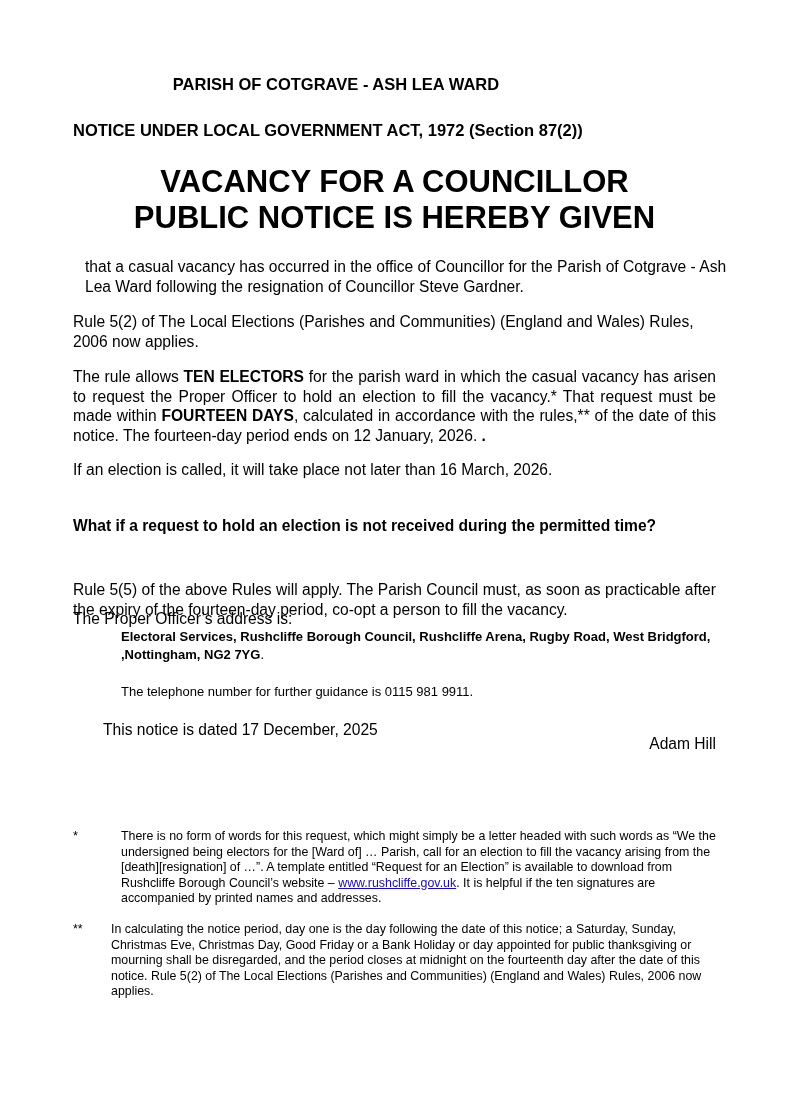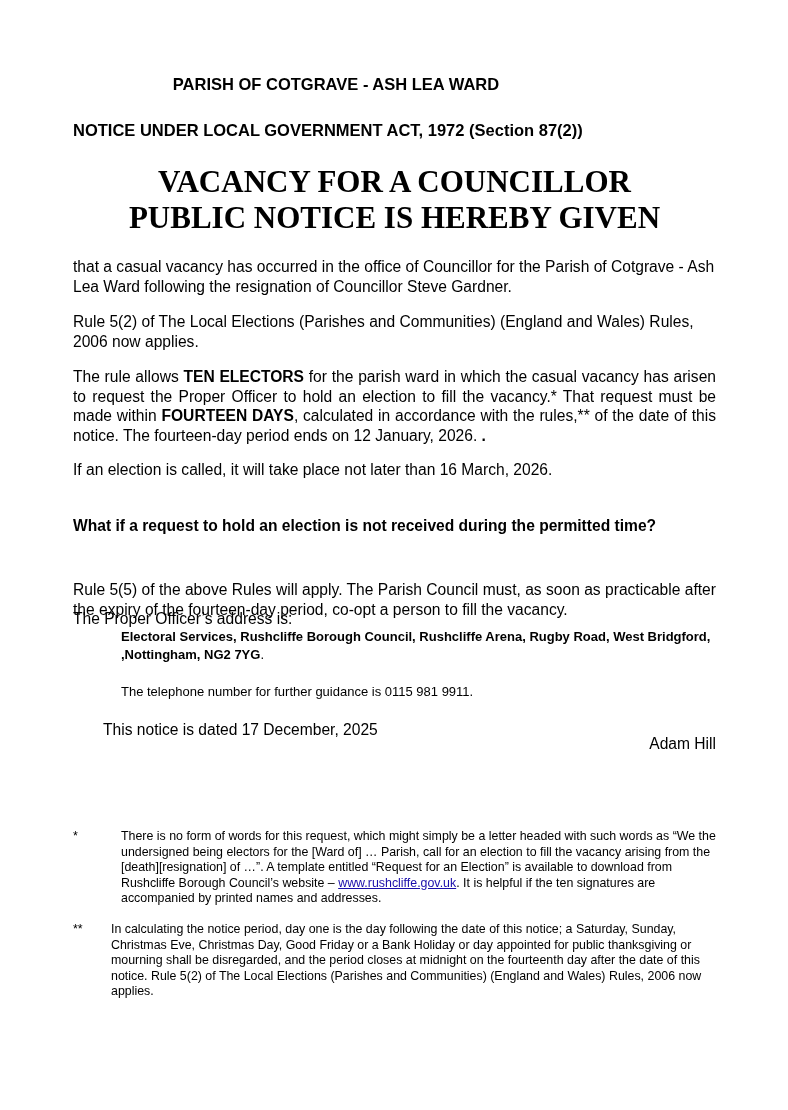--- a/index.html
+++ b/index.html
@@ -42,21 +42,20 @@
   }
   .main-title {
     position: absolute;
     top: 164px;
     left: 0;
     width: 643px;
     text-align: center;
     font-weight: bold;
     font-size: 31px;
     line-height: 36px;
-    font-family: Liberation Serif, serif;
   }
   .para {
     position: absolute;
     left: 0;
     width: 643px;
     font-size: 15.6px;
     line-height: 19.5px;
   }
   .justify { text-align: justify; text-align-last: left; }
   .bold { font-weight: bold; }
@@ -109,21 +108,21 @@
 
   <div class="parish-heading">PARISH OF COTGRAVE - ASH LEA WARD</div>
 
   <div class="act-heading">NOTICE UNDER LOCAL GOVERNMENT ACT, 1972 (Section 87(2))</div>
 
   <div class="main-title">
     <div>VACANCY FOR A COUNCILLOR</div>
     <div>PUBLIC NOTICE IS HEREBY GIVEN</div>
   </div>
 
-  <div class="para" style="top:257px;">that a casual vacancy has occurred in the office of Councillor for the  Parish of Cotgrave - Ash Lea Ward following the resignation of Councillor Steve Gardner.</div>
+  <div class="para" style="top:257px;margin-left:12px;">that a casual vacancy has occurred in the office of Councillor for the  Parish of Cotgrave - Ash Lea Ward following the resignation of Councillor Steve Gardner.</div>
 
   <div class="para" style="top:312px;">Rule 5(2) of The Local Elections (Parishes and Communities) (England and Wales) Rules, 2006 now applies.</div>
 
   <div class="para justify" style="top:367px;">
     <span>The rule allows </span><span class="bold">TEN ELECTORS</span><span> for the parish ward in which the casual vacancy has arisen to request the Proper Officer to hold an election to fill the vacancy.* That request must be made within </span><span class="bold">FOURTEEN DAYS</span><span>, calculated in accordance with the rules,** of the date of this notice. The fourteen-day period ends on 12 January, 2026. </span><span class="bold">.</span>
   </div>
 
   <div class="para" style="top:460px;">If an election is called, it will take place not later than 16 March, 2026.</div>
 
   <div class="para bold" style="top:516px;">What if a request to hold an election is not received during the permitted time?</div>

